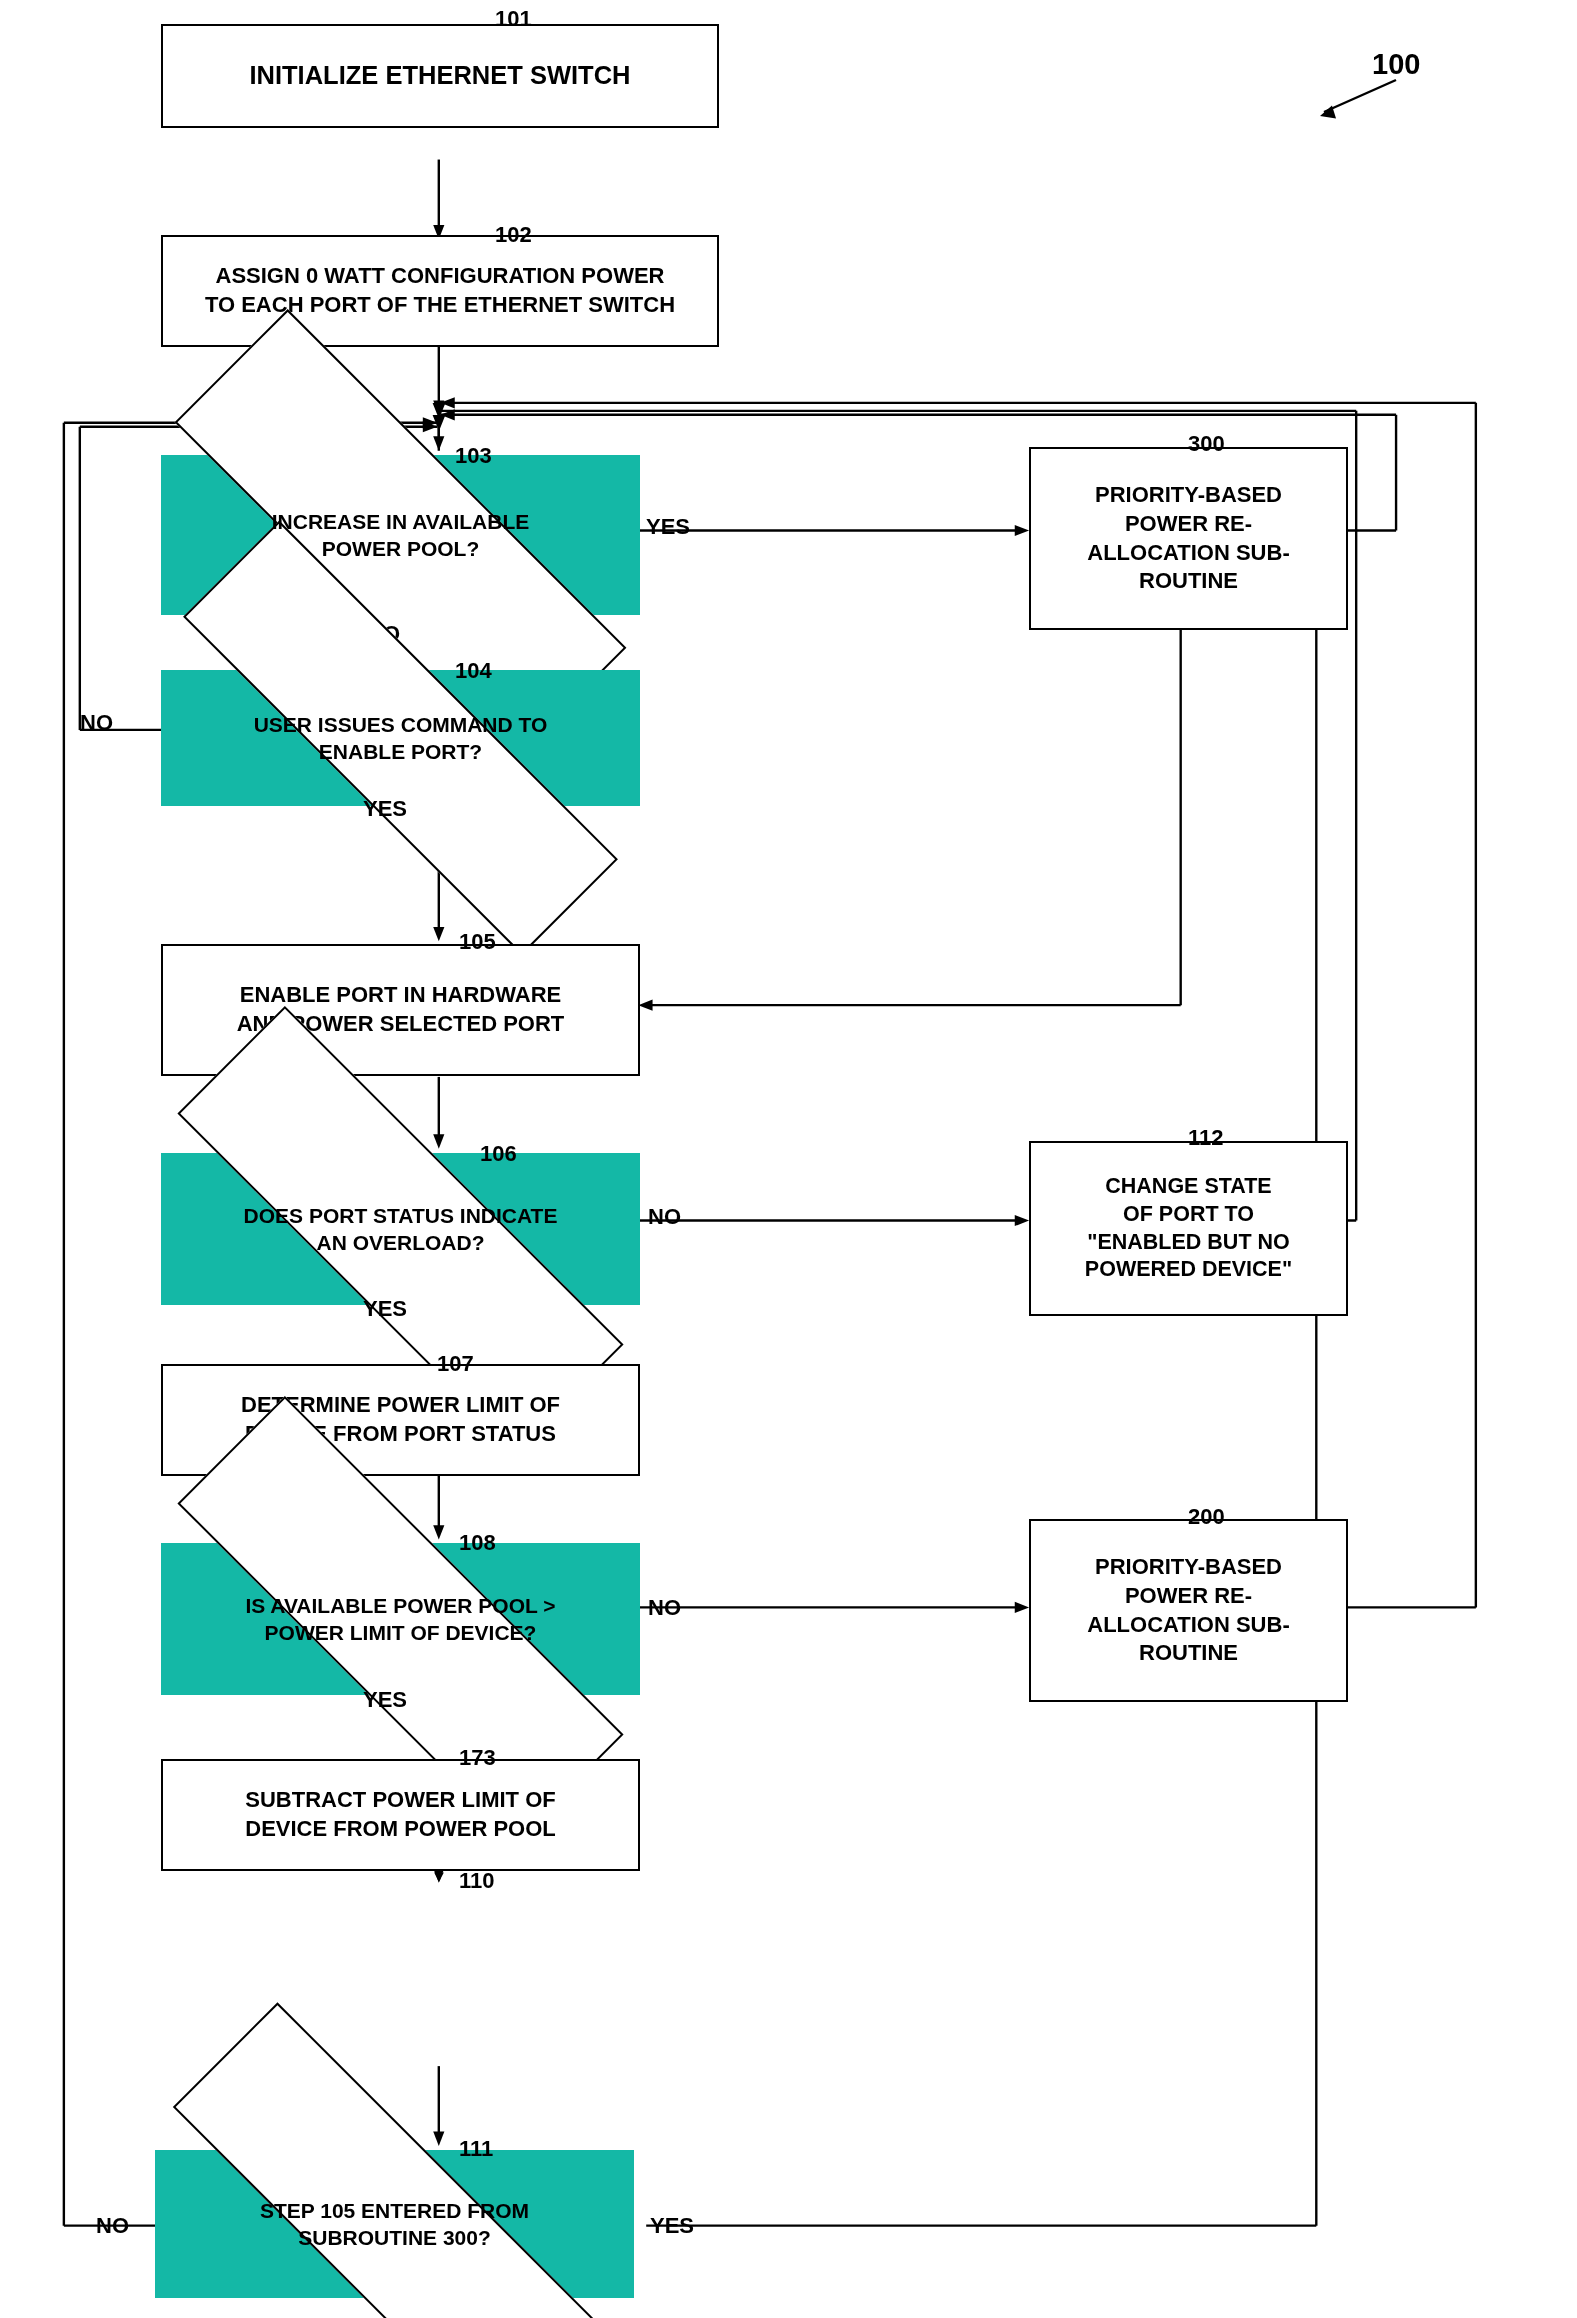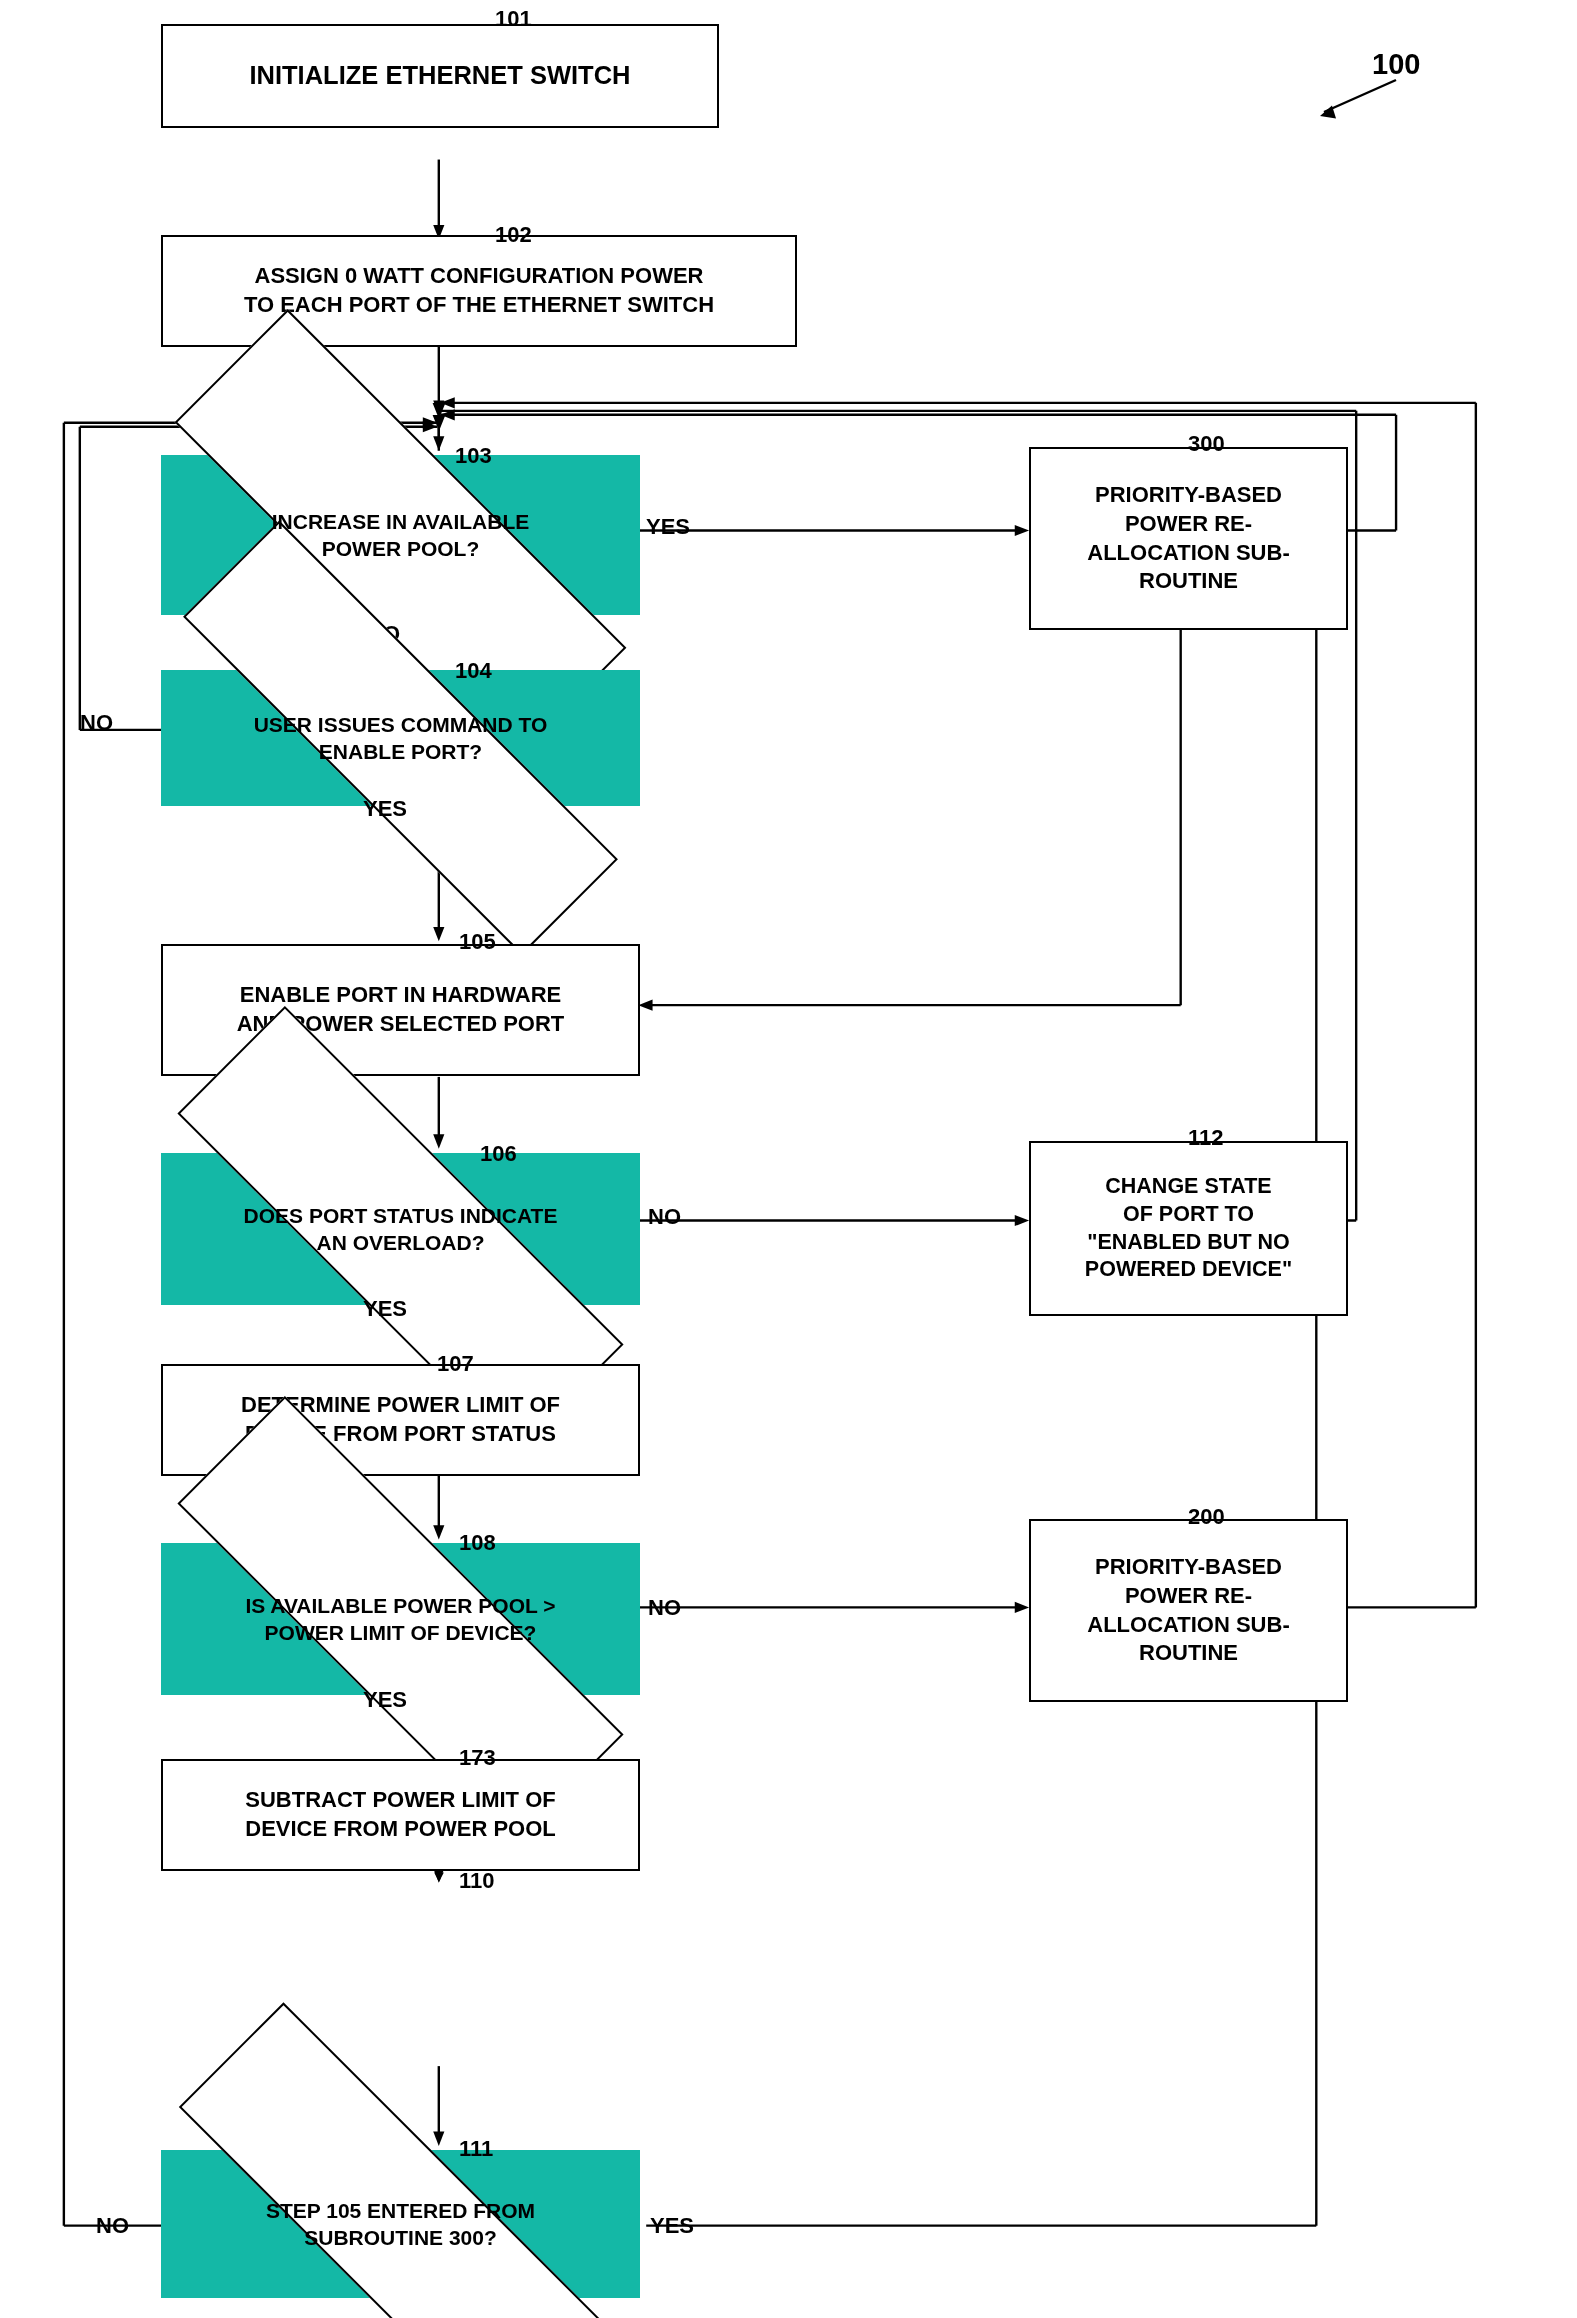--- a/index.html
+++ b/index.html
@@ -174,21 +174,21 @@
 
   <div class="label" style="left:1372px; top:48px; font-size:29px;">
     <span>100</span>
   </div>
 
   <svg style="position:absolute;top:64px;left:1276px;width:160px;height:64px;pointer-events:none;" viewBox="0 0 200 80" width="160" height="64">
     <line x1="150" y1="20" x2="60" y2="60" stroke="#000" stroke-width="3"></line>
     <polygon points="55,65 70,52 75,68" fill="#000"></polygon>
   </svg>
 
-  <div class="box" style="left:161px; top:235px; width:636px; height:112px; font-size:22px;">
+  <div class="box" style="left:161px; top:235px; width:558px; height:112px; font-size:22px;">
     <span>ASSIGN 0 WATT CONFIGURATION POWER<br>TO EACH PORT OF THE ETHERNET SWITCH</span>
   </div>
   <div class="label" style="left:495px; top:222px;">
     <span>102</span>
   </div>
 
   <div class="diamond" style="left:161px; top:455px; width:479px; height:160px;">
     <div class="diamond-shape"></div>
     <div class="diamond-text">INCREASE IN AVAILABLE<br>POWER POOL?</div>
   </div>
@@ -275,21 +275,21 @@
 
   <div class="label" style="left:459px; top:1868px;">
     <span>110</span>
   </div>
 
   <svg style="position:absolute;top:1870px;left:431px;width:24px;height:20px;pointer-events:none;" viewBox="0 0 30 25" width="24" height="20">
     <line x1="10" y1="0" x2="10" y2="12" stroke="#000" stroke-width="3"></line>
     <polygon points="10,15 4,3 16,3" fill="#000"></polygon>
   </svg>
 
-  <div class="diamond" style="left:161px; top:2150px; width:479px; height:148px;">
+  <div class="diamond" style="left:155px; top:2150px; width:479px; height:148px;">
     <div class="diamond-shape"></div>
     <div class="diamond-text">STEP 105 ENTERED FROM<br>SUBROUTINE 300?</div>
   </div>
   <div class="label" style="left:459px; top:2136px;">
     <span>111</span>
   </div>
 
   <div class="arrow-label" style="left:96px; top:2213px;">
     <span>NO</span>
   </div>

